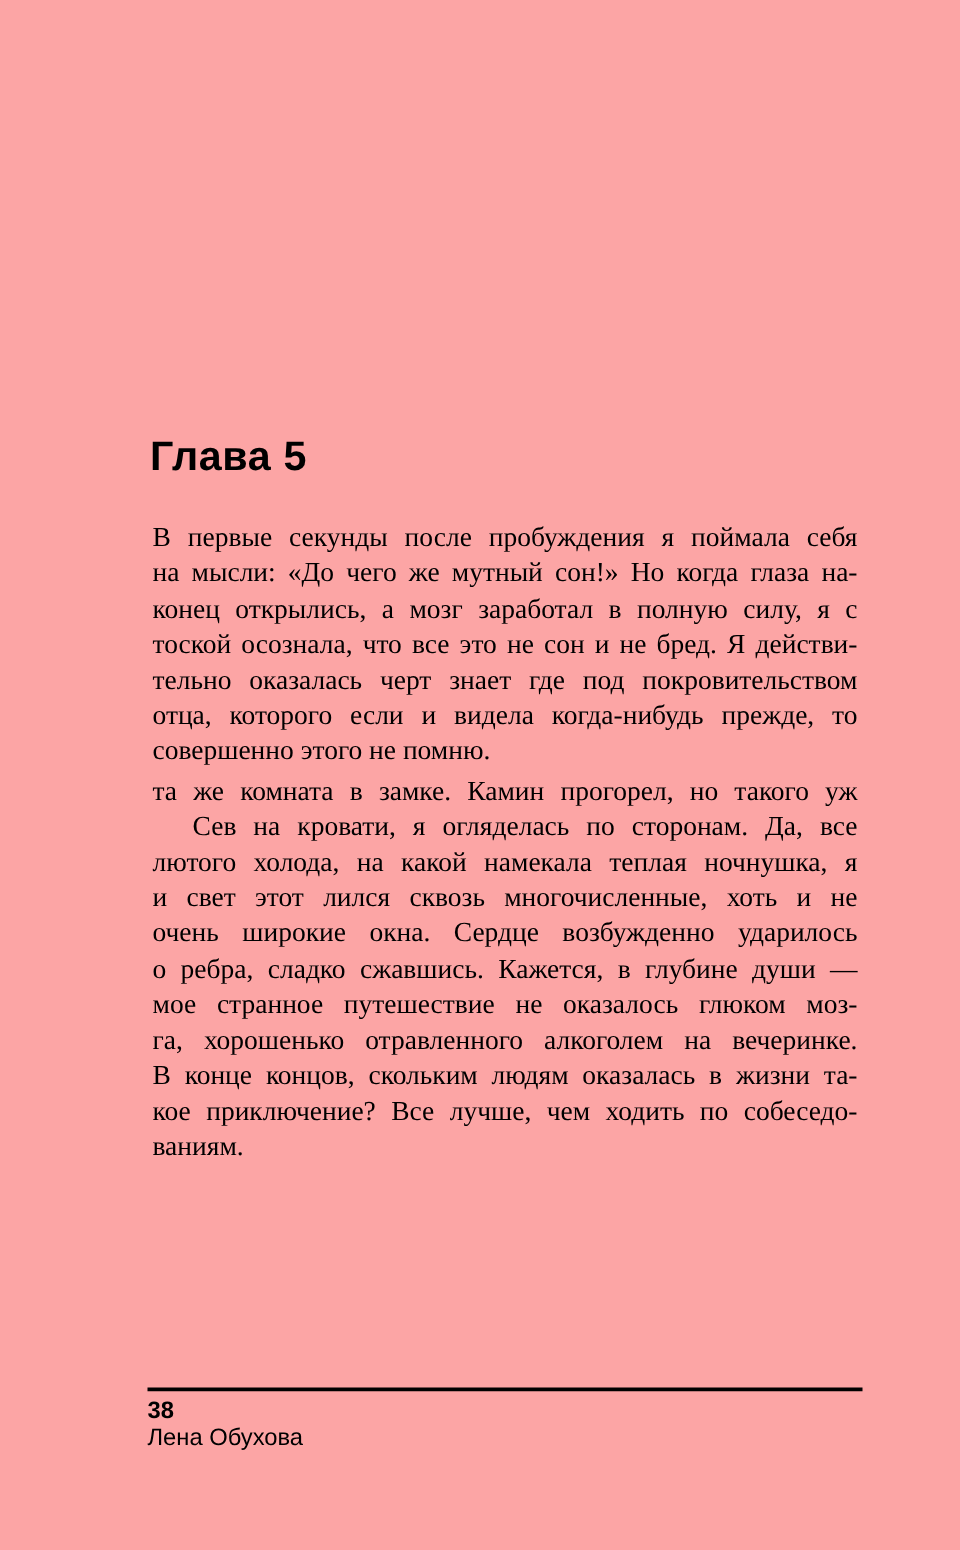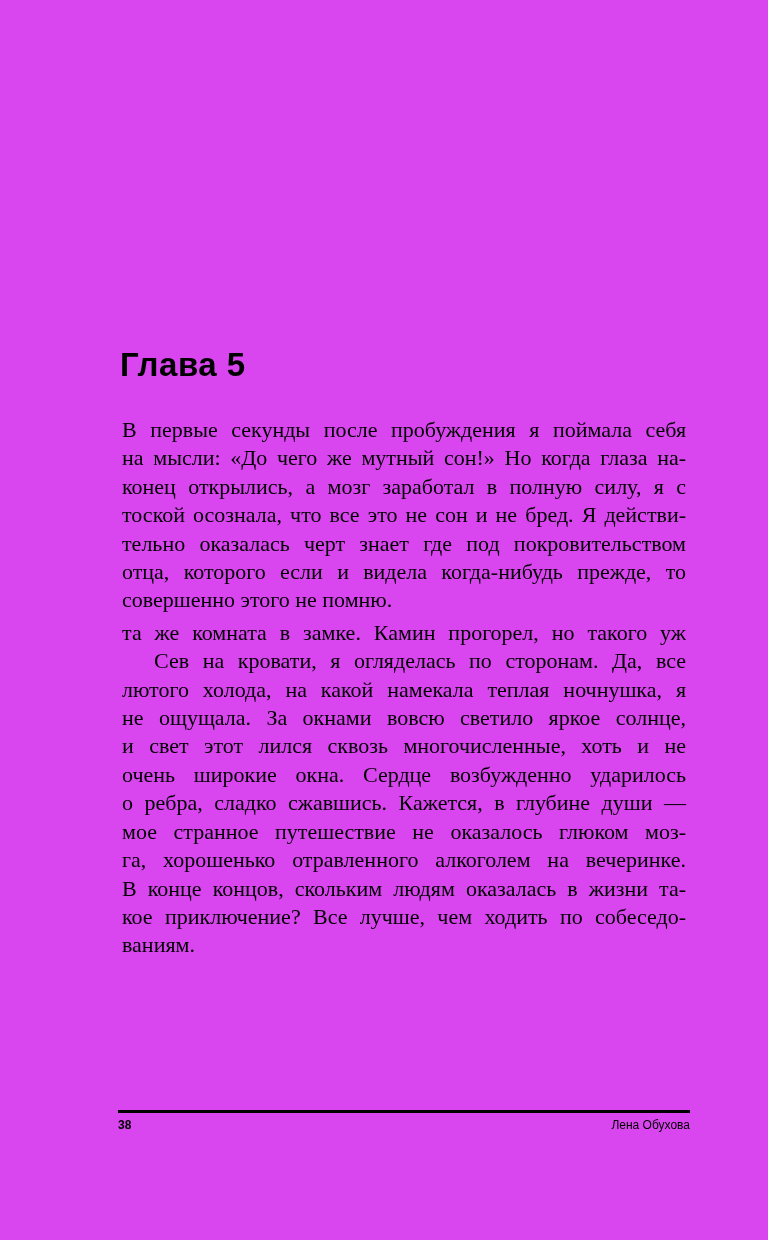--- a/index.html
+++ b/index.html
@@ -3,21 +3,21 @@
 <meta charset="utf-8">
 <style>
   html, body {
     margin: 0;
     padding: 0;
   }
   .page {
     position: relative;
     width: 768px;
     height: 1240px;
-    background: #d946ef;
+    background: #fca5a5;
     color: #000000;
     overflow: hidden;
   }
   .chapter-heading {
     position: absolute;
     left: 120px;
     top: 346px;
     font-family: "Liberation Sans", sans-serif;
     font-weight: bold;
     font-size: 33px;
@@ -60,22 +60,23 @@
   }
   .footer-row {
     position: absolute;
     left: 118px;
     top: 1118px;
     width: 572px;
     display: flex;
     justify-content: space-between;
     align-items: baseline;
     font-family: "Liberation Sans", sans-serif;
-    font-size: 12px;
+    font-size: 19px;
     color: #000000;
+    flex-direction: column;
   }
   .page-number {
     font-weight: bold;
   }
   .running-author {
     font-weight: normal;
   }
 </style>
 </head>
 <body>
@@ -91,21 +92,20 @@
         <div class="line">конец открылись, а мозг заработал в полную силу, я с</div>
         <div class="line">тоской осознала, что все это не сон и не бред. Я действи-</div>
         <div class="line">тельно оказалась черт знает где под покровительством</div>
         <div class="line">отца, которого если и видела когда-нибудь прежде, то</div>
         <div class="line para-end">совершенно этого не помню.</div>
       </div>
       <div class="paragraph">
         <div class="line">та же комната в замке. Камин прогорел, но такого уж</div>
         <div class="line indent">Сев на кровати, я огляделась по сторонам. Да, все</div>
         <div class="line">лютого холода, на какой намекала теплая ночнушка, я</div>
-        <div class="line">не ощущала. За окнами вовсю светило яркое солнце,</div>
         <div class="line">и свет этот лился сквозь многочисленные, хоть и не</div>
         <div class="line">очень широкие окна. Сердце возбужденно ударилось</div>
         <div class="line">о ребра, сладко сжавшись. Кажется, в глубине души —</div>
         <div class="line">мое странное путешествие не оказалось глюком моз-</div>
         <div class="line">га, хорошенько отравленного алкоголем на вечеринке.</div>
         <div class="line">В конце концов, скольким людям оказалась в жизни та-</div>
         <div class="line">кое приключение? Все лучше, чем ходить по собеседо-</div>
         <div class="line para-end">ваниям.</div>
       </div>
     </div>

